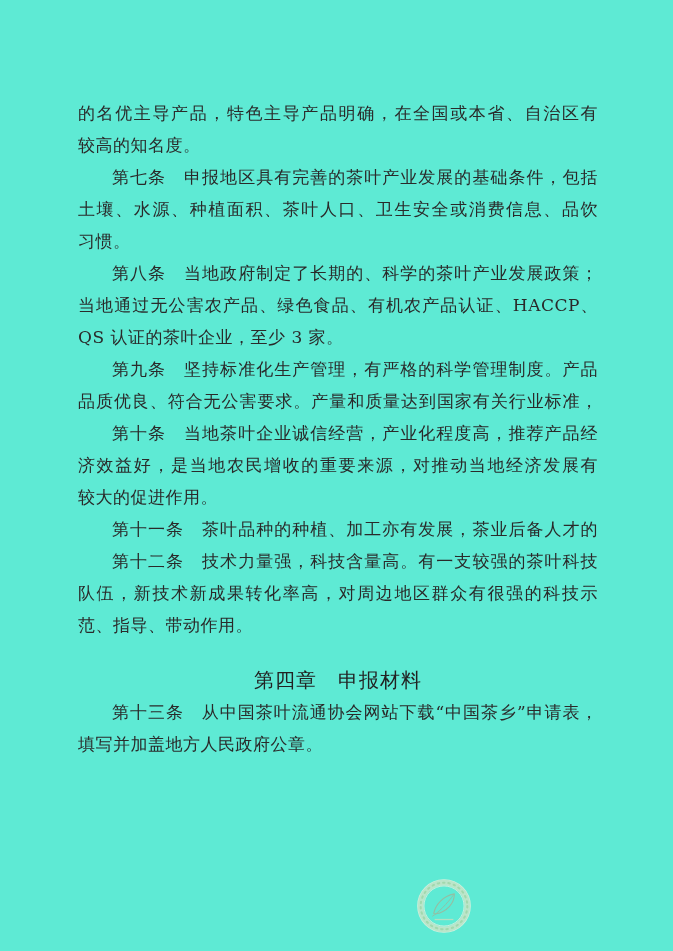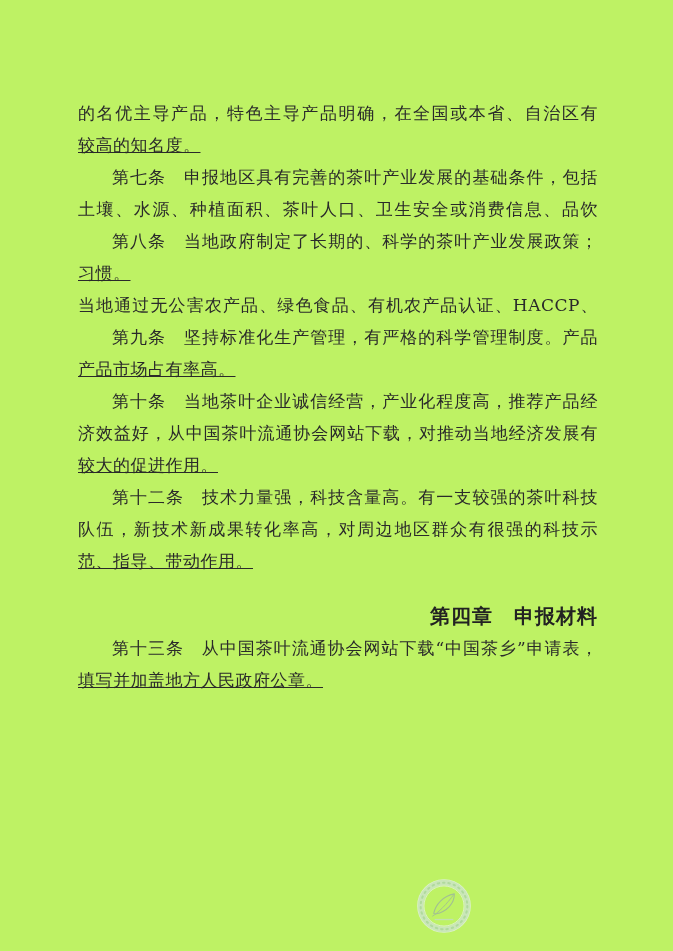--- a/index.html
+++ b/index.html
@@ -5,49 +5,48 @@
   * { margin: 0; padding: 0; box-sizing: border-box; }
   html, body { background: #ffffff; }
   body {
     font-family: "DejaVu Serif", "Liberation Serif", serif;
     width: 673px; height: 951px;
     position: relative; overflow: hidden;
   }
   .page {
     position: absolute; left: 0; top: 0;
     width: 673px; height: 951px;
-    background: #bef264;
+    background: #5eead4;
   }
   .textblock {
     position: absolute;
     left: 78px; top: 97px;
     width: 520px;
     color: #2a2a2a;
     font-size: 17px;
   }
   .ln {
     height: 32px;
     line-height: 32px;
     text-align: justify;
     text-align-last: justify;
     white-space: nowrap;
     letter-spacing: 0.5px;
   }
   .ln.ind { text-indent: 2em; }
   .ln.end {
     text-align: left;
     text-align-last: left;
-    text-decoration: underline;
   }
   .heading {
     margin-top: 23px;
     height: 32px;
     line-height: 32px;
-    text-align: right;
-    font-weight: bold;
+    text-align: center;
+    font-weight: normal;
     font-size: 20px;
     color: #222222;
     letter-spacing: 1px;
   }
   .watermark {
     position: absolute;
     left: 416px; top: 878px;
     width: 56px; height: 56px;
     opacity: 0.85;
   }
@@ -55,28 +54,30 @@
 </head>
 <body>
 
 <div class="page">
 
   <div class="textblock">
     <div class="ln">的名优主导产品，特色主导产品明确，在全国或本省、自治区有</div>
     <div class="ln end">较高的知名度。</div>
     <div class="ln ind">第七条　申报地区具有完善的茶叶产业发展的基础条件，包括</div>
     <div class="ln">土壤、水源、种植面积、茶叶人口、卫生安全或消费信息、品饮</div>
+    <div class="ln end">习惯。</div>
     <div class="ln ind">第八条　当地政府制定了长期的、科学的茶叶产业发展政策；</div>
-    <div class="ln end">习惯。</div>
     <div class="ln">当地通过无公害农产品、绿色食品、有机农产品认证、HACCP、</div>
+    <div class="ln end">QS 认证的茶叶企业，至少 3 家。</div>
     <div class="ln ind">第九条　坚持标准化生产管理，有严格的科学管理制度。产品</div>
-    <div class="ln end">产品市场占有率高。</div>
+    <div class="ln">品质优良、符合无公害要求。产量和质量达到国家有关行业标准，</div>
     <div class="ln ind">第十条　当地茶叶企业诚信经营，产业化程度高，推荐产品经</div>
-    <div class="ln">济效益好，从中国茶叶流通协会网站下载，对推动当地经济发展有</div>
+    <div class="ln">济效益好，是当地农民增收的重要来源，对推动当地经济发展有</div>
     <div class="ln end">较大的促进作用。</div>
+    <div class="ln ind">第十一条　茶叶品种的种植、加工亦有发展，茶业后备人才的</div>
     <div class="ln ind">第十二条　技术力量强，科技含量高。有一支较强的茶叶科技</div>
     <div class="ln">队伍，新技术新成果转化率高，对周边地区群众有很强的科技示</div>
     <div class="ln end">范、指导、带动作用。</div>
 
     <div class="heading">第四章　申报材料</div>
 
     <div class="ln ind">第十三条　从中国茶叶流通协会网站下载“中国茶乡”申请表，</div>
     <div class="ln end">填写并加盖地方人民政府公章。</div>
   </div>
 

